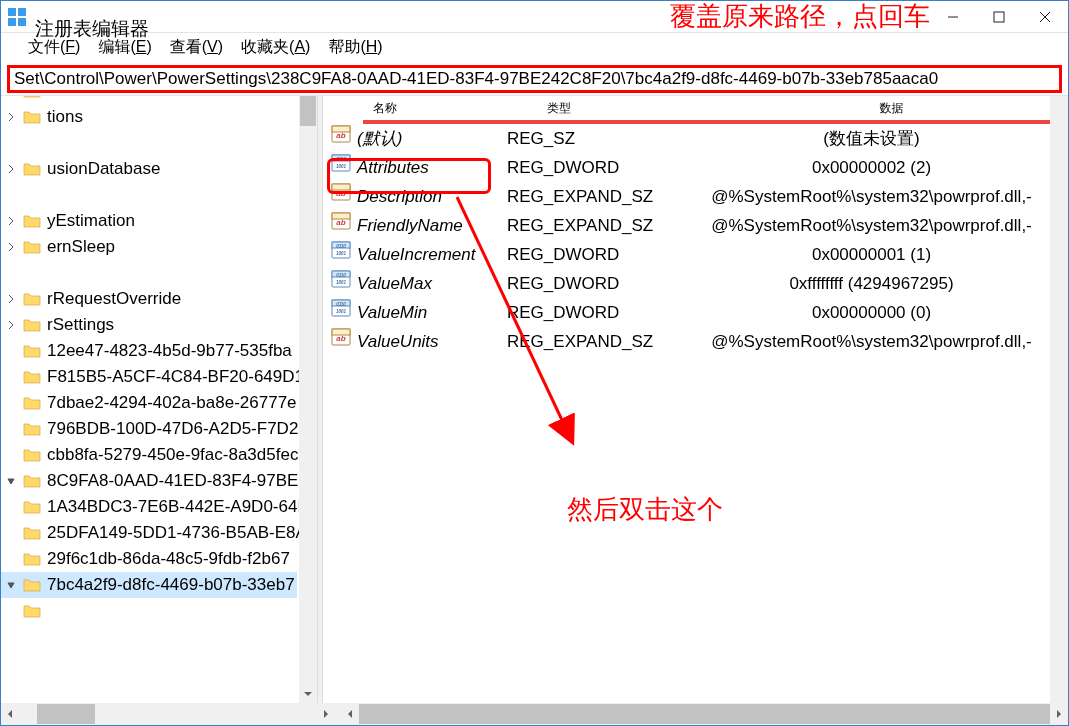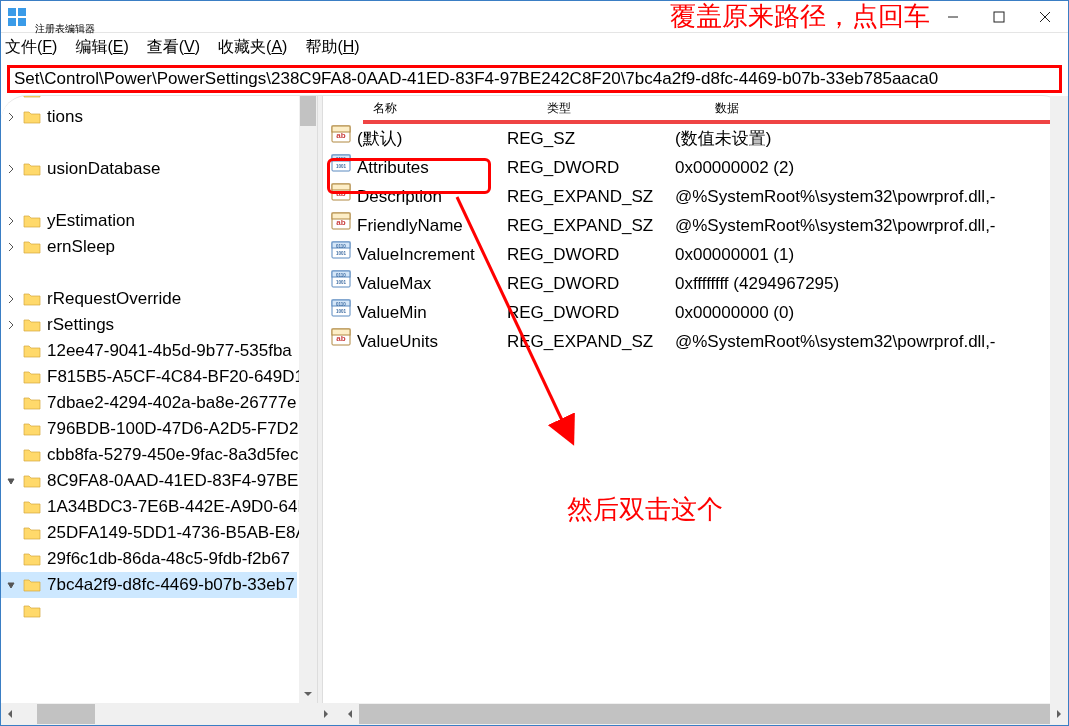--- a/index.html
+++ b/index.html
@@ -1,50 +1,50 @@
 <!DOCTYPE html>
 <html><head>
 <meta charset="utf-8">
 <style>
   * { box-sizing: border-box; margin: 0; padding: 0; font-family: "Segoe UI", "Microsoft YaHei", sans-serif; }
   body { width: 1069px; height: 726px; background: #fff; overflow: hidden; position: relative; border: 1px solid #3a7ec4; }
   .titlebar { height: 32px; display: flex; align-items: center; border-bottom: 1px solid #e5e5e5; }
   .title-icon { width: 20px; height: 20px; margin: 0 8px 0 6px; }
-  .title-text { font-size: 10px; flex: 0 0 auto; margin-top: 24px; }
+  .title-text { font-size: 19px; flex: 0 0 auto; margin-top: 24px; }
   .annot-top { flex: 1; text-align: right; font-size: 26px; color: #ff0000; font-weight: 400; }
   .winbtns { display: flex; }
   .winbtn { width: 46px; height: 30px; display: flex; align-items: center; justify-content: center; }
   .winbtn svg { width: 12px; height: 12px; stroke: #222; stroke-width: 1; fill: none; }
   .winbtn.close svg { width: 14px; height: 14px; }
-  .menubar { height: 28px; display: flex; align-items: center; gap: 18px; padding-left: 4px; font-size: 16px; }
+  .menubar { height: 28px; display: flex; align-items: center; gap: 18px; padding-left: 27px; font-size: 16px; }
   .menubar span u { text-decoration: underline; }
   .addrbox { margin: 4px 6px 0 6px; height: 28px; border: 3px solid #ff0000; background: #fff; display: flex; align-items: center; padding: 0 4px; font-size: 17px; white-space: nowrap; overflow: hidden; }
-  .main { display: flex; height: calc(100% - 32px - 28px - 34px - 22px); border-top: 1px solid #e5e5e5; margin-top: 2px; border-radius: 26px; }
+  .main { display: flex; height: calc(100% - 32px - 28px - 34px - 22px); border-top: 1px solid #e5e5e5; margin-top: 2px; }
   .tree { width: 316px; position: relative; overflow: hidden; font-size: 17px; line-height: 26px; }
   .tree-inner { position: absolute; left: -32px; top: -18px; right: 20px; }
   .tree-item { padding: 0 0 0 36px; white-space: nowrap; display: flex; align-items: center; gap: 6px; height: 26px; }
   .tree-item.sel { background: #cde8ff; }
   .tree-item.sp { margin-top: 26px; }
   .folder { width: 18px; height: 14px; flex-shrink: 0; }
   .caret { width: 12px; height: 12px; flex-shrink: 0; fill: none; stroke: #555; stroke-width: 1; }
   .caret.down { fill: #555; stroke: #555; }
   .vscroll { position: absolute; right: 0; top: 0; bottom: 0; width: 18px; background: #f0f0f0; }
   .vscroll .thumb { position: absolute; left: 1px; right: 1px; top: 0; height: 30px; background: #c2c2c2; }
   .vscroll.r .thumb { top: 0; height: 100%; background: #f0f0f0; }
   .vtrack-btn { position: absolute; left: 0; right: 0; height: 18px; display: flex; align-items: center; justify-content: center; }
   .vtrack-btn svg { width: 10px; height: 10px; fill: #606060; }
   .divider { width: 6px; background: #f0f0f0; border-left: 1px solid #ddd; border-right: 1px solid #ddd; }
   .list { flex: 1; position: relative; overflow: hidden; }
   .list-header { display: flex; height: 28px; align-items: center; border-bottom: 4px solid #ef4444; font-size: 12px; margin-left: 40px; }
   .col-n { width: 184px; padding-left: 10px; }
   .col-t { width: 168px; }
-  .col-d { flex: 1; }
+  .col-d { flex: 1; text-align: center; }
   .rows { font-size: 17px; line-height: 29px; }
   .row { display: flex; align-items: center; height: 29px; white-space: nowrap; }
-  .row .col-n { display: flex; align-items: center; gap: 6px; padding-left: 8px; }
+  .row .col-n { display: flex; align-items: center; gap: 6px; padding-left: 8px; font-style: italic; }
   .val-icon { width: 20px; height: 20px; flex-shrink: 0; }
   .hilite { position: absolute; border: 3px solid #ff0000; border-radius: 6px; pointer-events: none; }
   .hilite.attr { left: 326px; top: 157px; width: 164px; height: 36px; }
   .annot-mid { position: absolute; left: 566px; top: 455px; font-size: 26px; color: #ff0000; margin-top: 36px; }
   .arrow-svg { position: absolute; left: 438px; top: 190px; width: 160px; height: 260px; pointer-events: none; }
   .hscroll { position: absolute; left: 0; right: 0; bottom: 0; height: 22px; background: #f0f0f0; display: flex; }
   .hscroll .track { flex: 1; position: relative; }
   .hscroll .thumb { position: absolute; top: 1px; bottom: 1px; background: #c2c2c2; }
   .hscroll .t1 { left: 18px; width: 58px; }
   .hbtn { width: 18px; display: flex; align-items: center; justify-content: center; }
@@ -156,21 +156,21 @@
           <svg class="folder" viewBox="0 0 18 14">
             <path d="M1 3 L1 13 L17 13 L17 4 L8 4 L6 2 L1 2 Z" fill="#ffd96b" stroke="#d4a83c" stroke-width="0.7"></path>
           </svg>
           <span>rSettings</span>
         </div>
         <div class="tree-item">
           <span style="width:12px;flex-shrink:0"></span>
           <svg class="folder" viewBox="0 0 18 14">
             <path d="M1 3 L1 13 L17 13 L17 4 L8 4 L6 2 L1 2 Z" fill="#ffd96b" stroke="#d4a83c" stroke-width="0.7"></path>
           </svg>
-          <span>12ee47-9041-4b5d-9b77-535fba</span>
+          <span>12ee47-4823-4b5d-9b77-535fba</span>
         </div>
         <div class="tree-item">
           <span style="width:12px;flex-shrink:0"></span>
           <svg class="folder" viewBox="0 0 18 14">
             <path d="M1 3 L1 13 L17 13 L17 4 L8 4 L6 2 L1 2 Z" fill="#ffd96b" stroke="#d4a83c" stroke-width="0.7"></path>
           </svg>
           <span>F815B5-A5CF-4C84-BF20-649D1F</span>
         </div>
         <div class="tree-item">
           <span style="width:12px;flex-shrink:0"></span>

